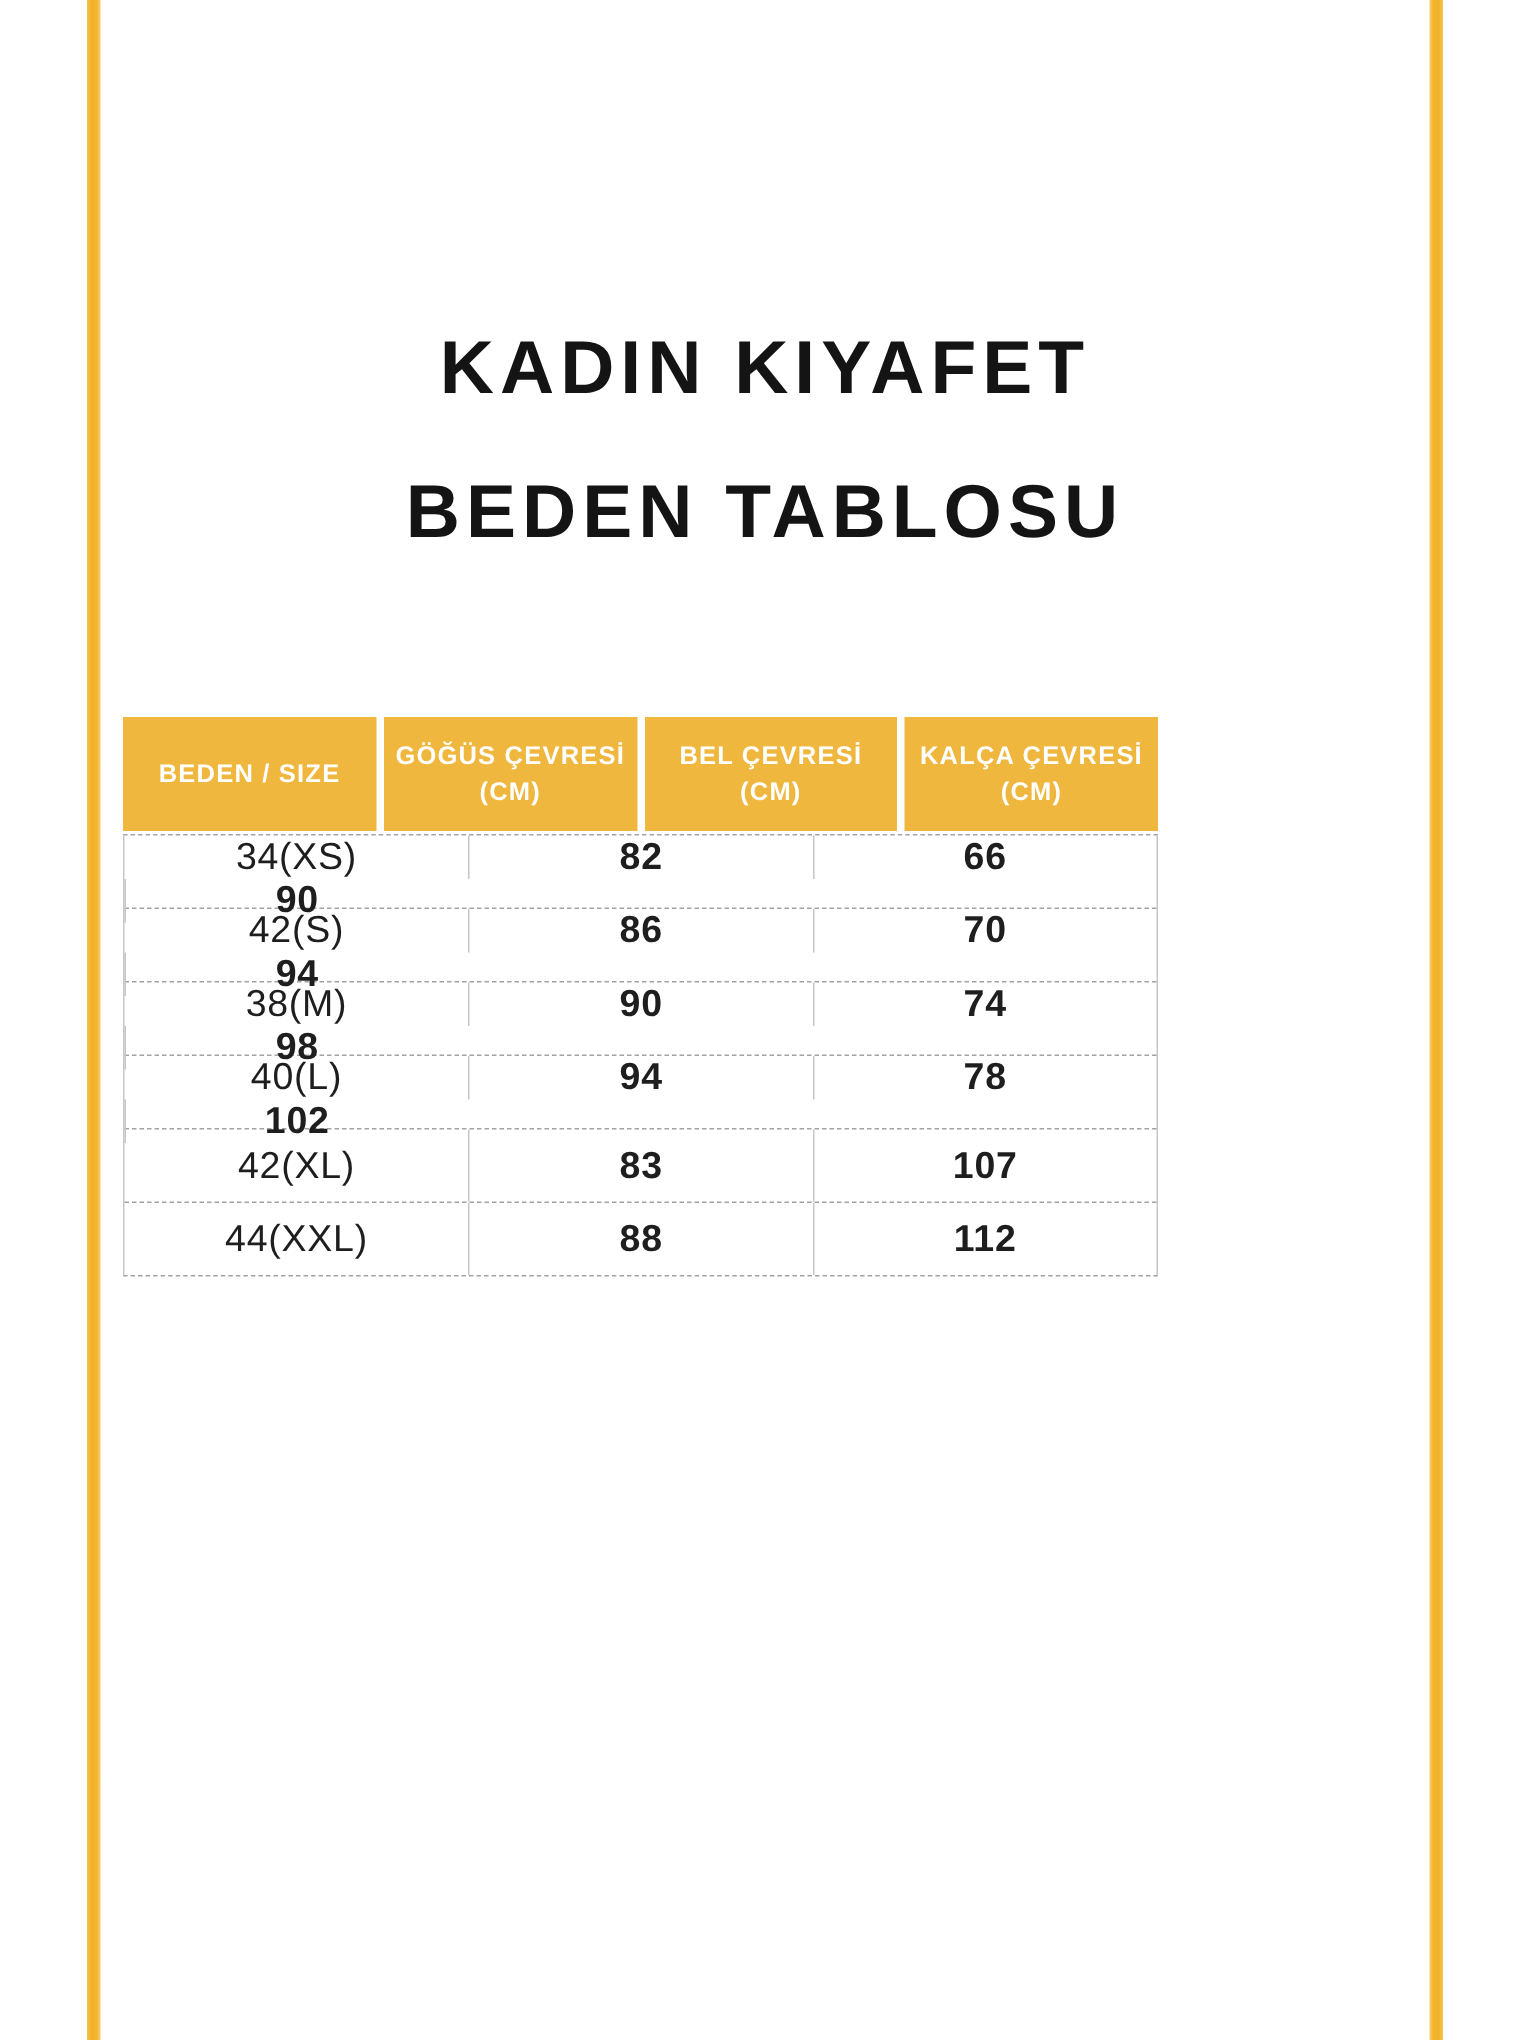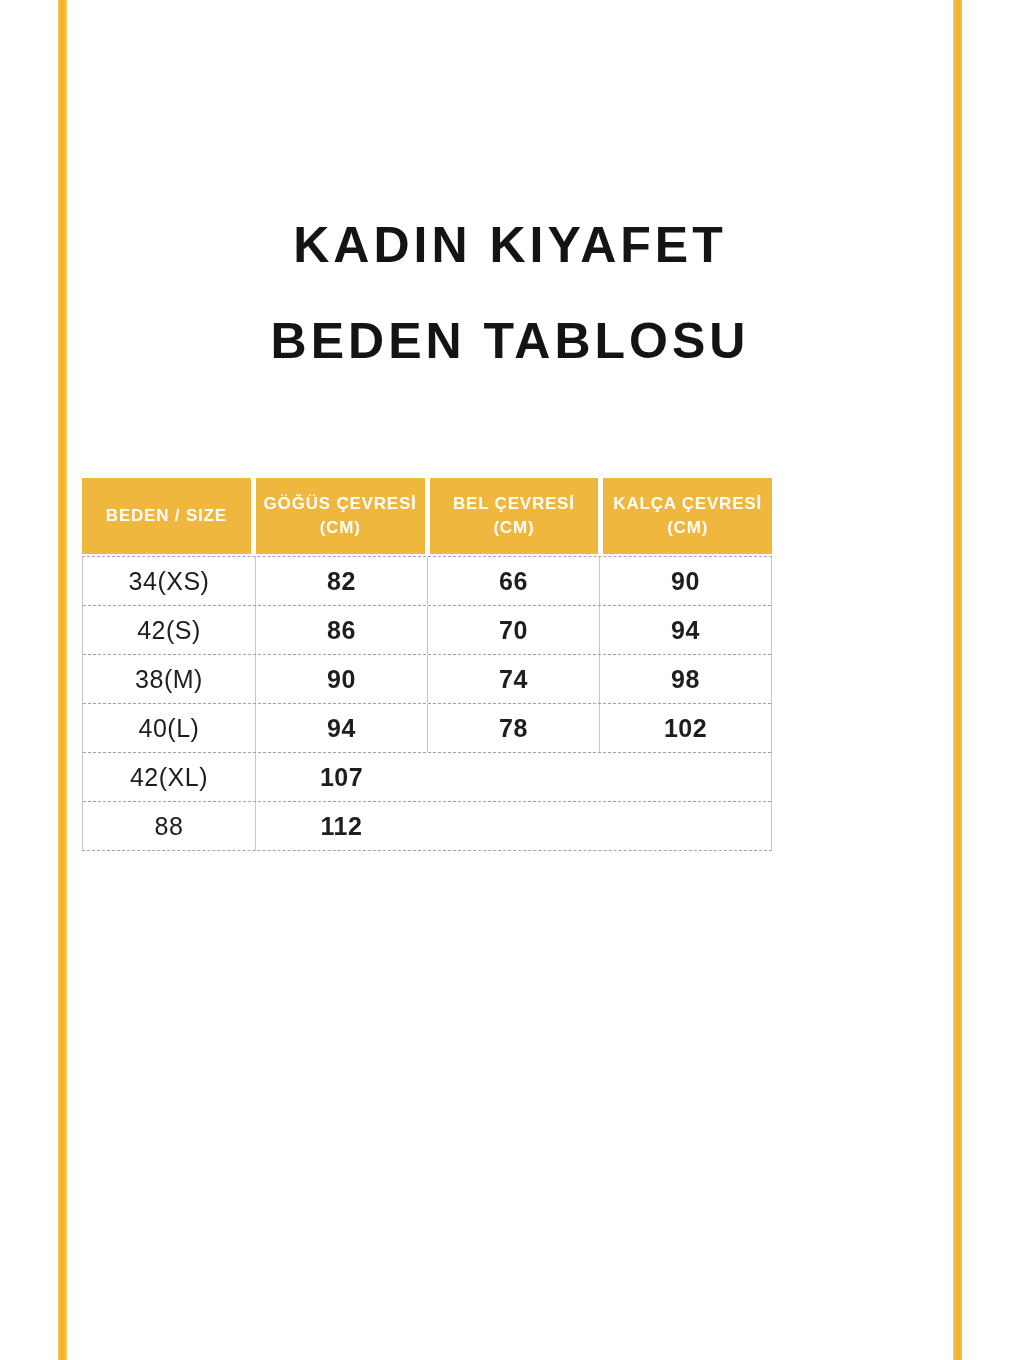--- a/index.html
+++ b/index.html
@@ -67,21 +67,21 @@
   }
   .tbody {
     margin-top: 2px;
     border-top: 1px dashed #a3a3a3;
     border-bottom: 1px dashed #a3a3a3;
     border-left: 1px solid #c6c6c6;
     border-right: 1px solid #c6c6c6;
   }
   .tr {
     display: grid;
-    grid-template-columns: repeat(4, 1fr);
+    grid-template-columns: repeat(3, 1fr);
     height: 48px;
   }
   .tr + .tr {
     border-top: 1px dashed #a3a3a3;
   }
   .td {
     display: flex;
     align-items: center;
     justify-content: center;
     font-size: 25px;
@@ -140,20 +140,22 @@
       <div class="td">98</div>
     </div>
     <div class="tr">
       <div class="td">40(L)</div>
       <div class="td">94</div>
       <div class="td">78</div>
       <div class="td">102</div>
     </div>
     <div class="tr">
       <div class="td">42(XL)</div>
+      <div class="td">83</div>
       <div class="td">107</div>
     </div>
     <div class="tr">
+      <div class="td">44(XXL)</div>
       <div class="td">88</div>
       <div class="td">112</div>
     </div>
   </div>
 </div>
 
 </body></html>

